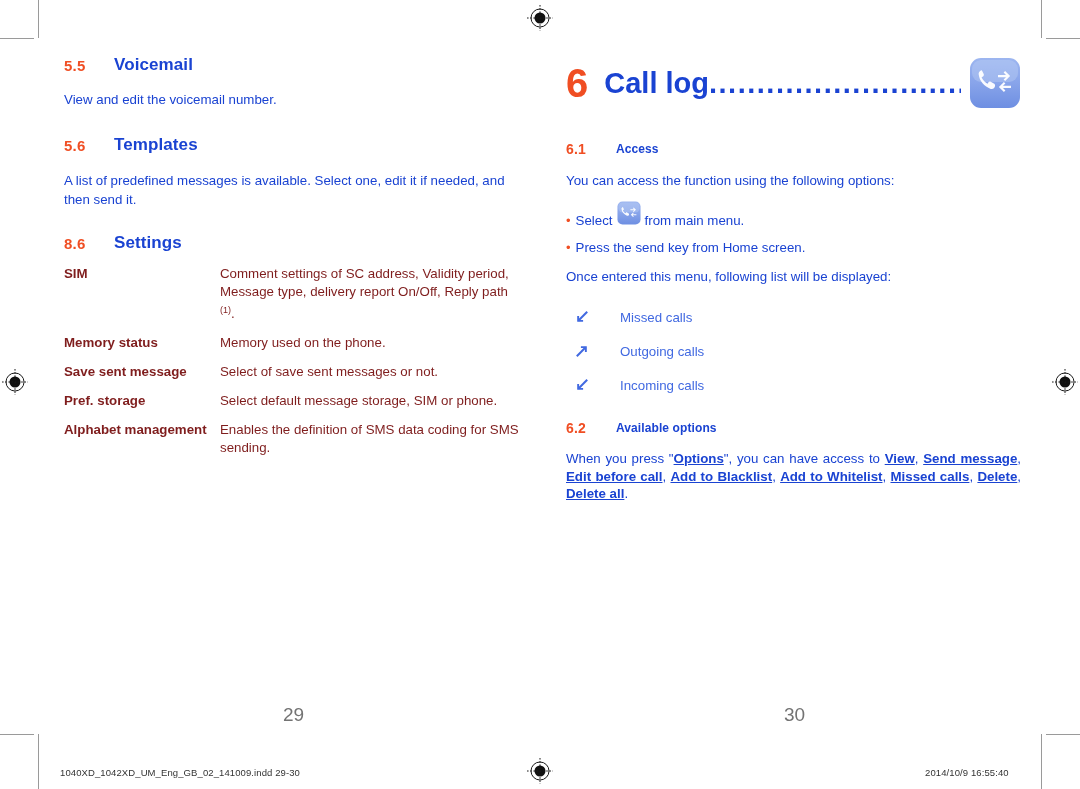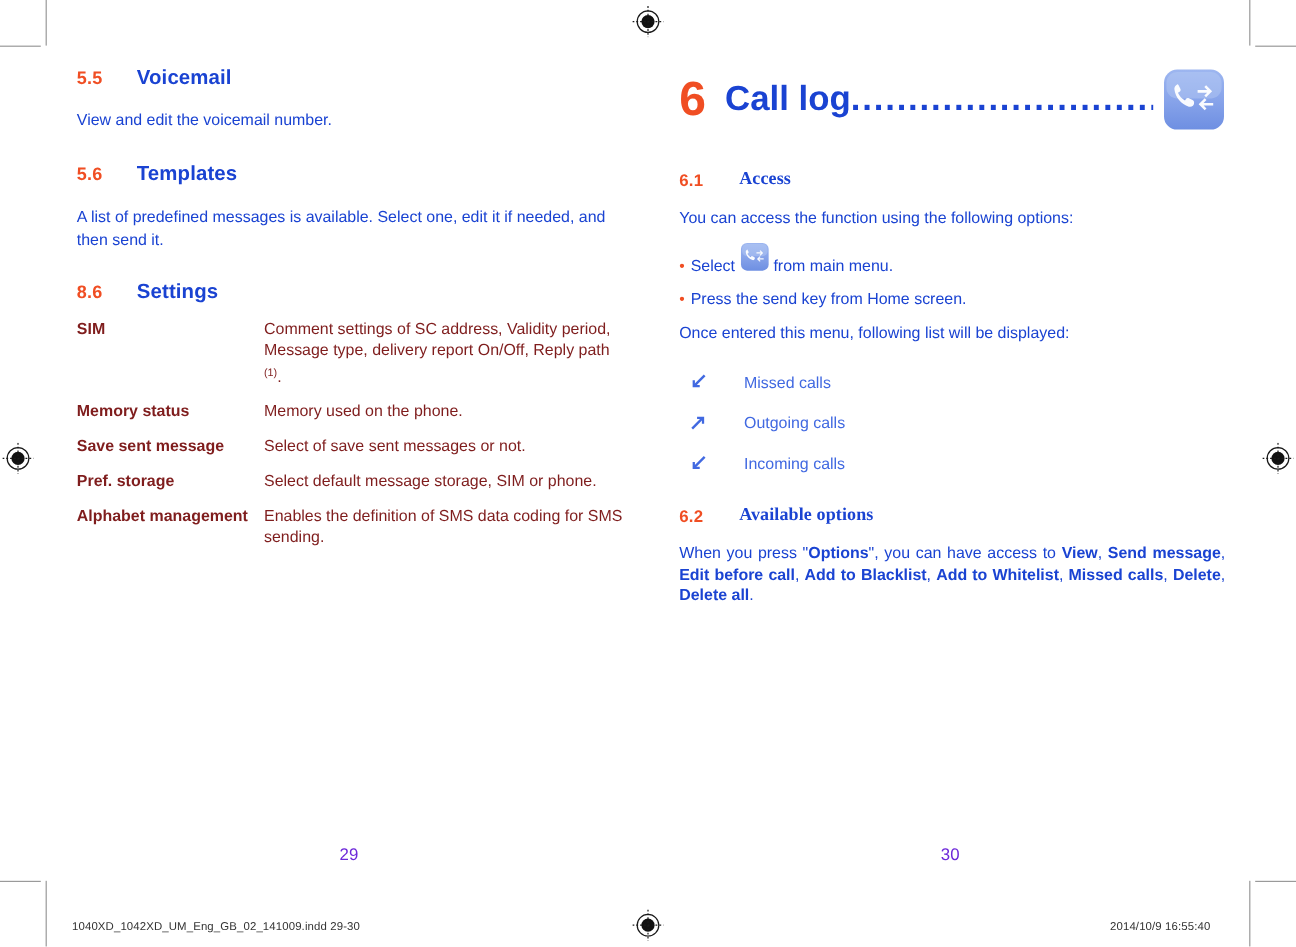--- a/index.html
+++ b/index.html
@@ -56,31 +56,31 @@
     flex: none;
     letter-spacing: 0.2px;
   }
   .sec-title {
     color: #1A43D2;
     font-weight: bold;
     font-size: 17px;
     letter-spacing: 0.1px;
   }
   .sec-head.small .sec-num { font-size: 14px; }
-  .sec-head.small .sec-title { font-size: 15px; font-family: Liberation Serif, serif; }
+  .sec-head.small .sec-title { font-size: 12px; }
 
   
   .body-text {
     color: #1A43D2;
     font-size: 13.3px;
     line-height: 19px;
     margin: 0;
   }
   .justify { text-align: justify; }
-  .body-text b { font-weight: bold; }
+  .body-text b { font-weight: bold; text-decoration: underline; }
 
   
   .chapter {
     position: relative;
     display: flex;
     align-items: center;
     height: 56px;
   }
   .chapter-num {
     color: #F04E23;
@@ -172,22 +172,22 @@
     padding-left: 8px;
   }
   .call-label {
     color: #4169E1;
     font-size: 13.3px;
   }
 
   
   .page-num {
     position: absolute;
-    color: #6d28d9;
-    font-size: 14px;
+    color: #737373;
+    font-size: 19px;
   }
 
   
   .footer-text {
     position: absolute;
     color: #333333;
     font-size: 9.5px;
     letter-spacing: 0.1px;
     white-space: nowrap;
   }

